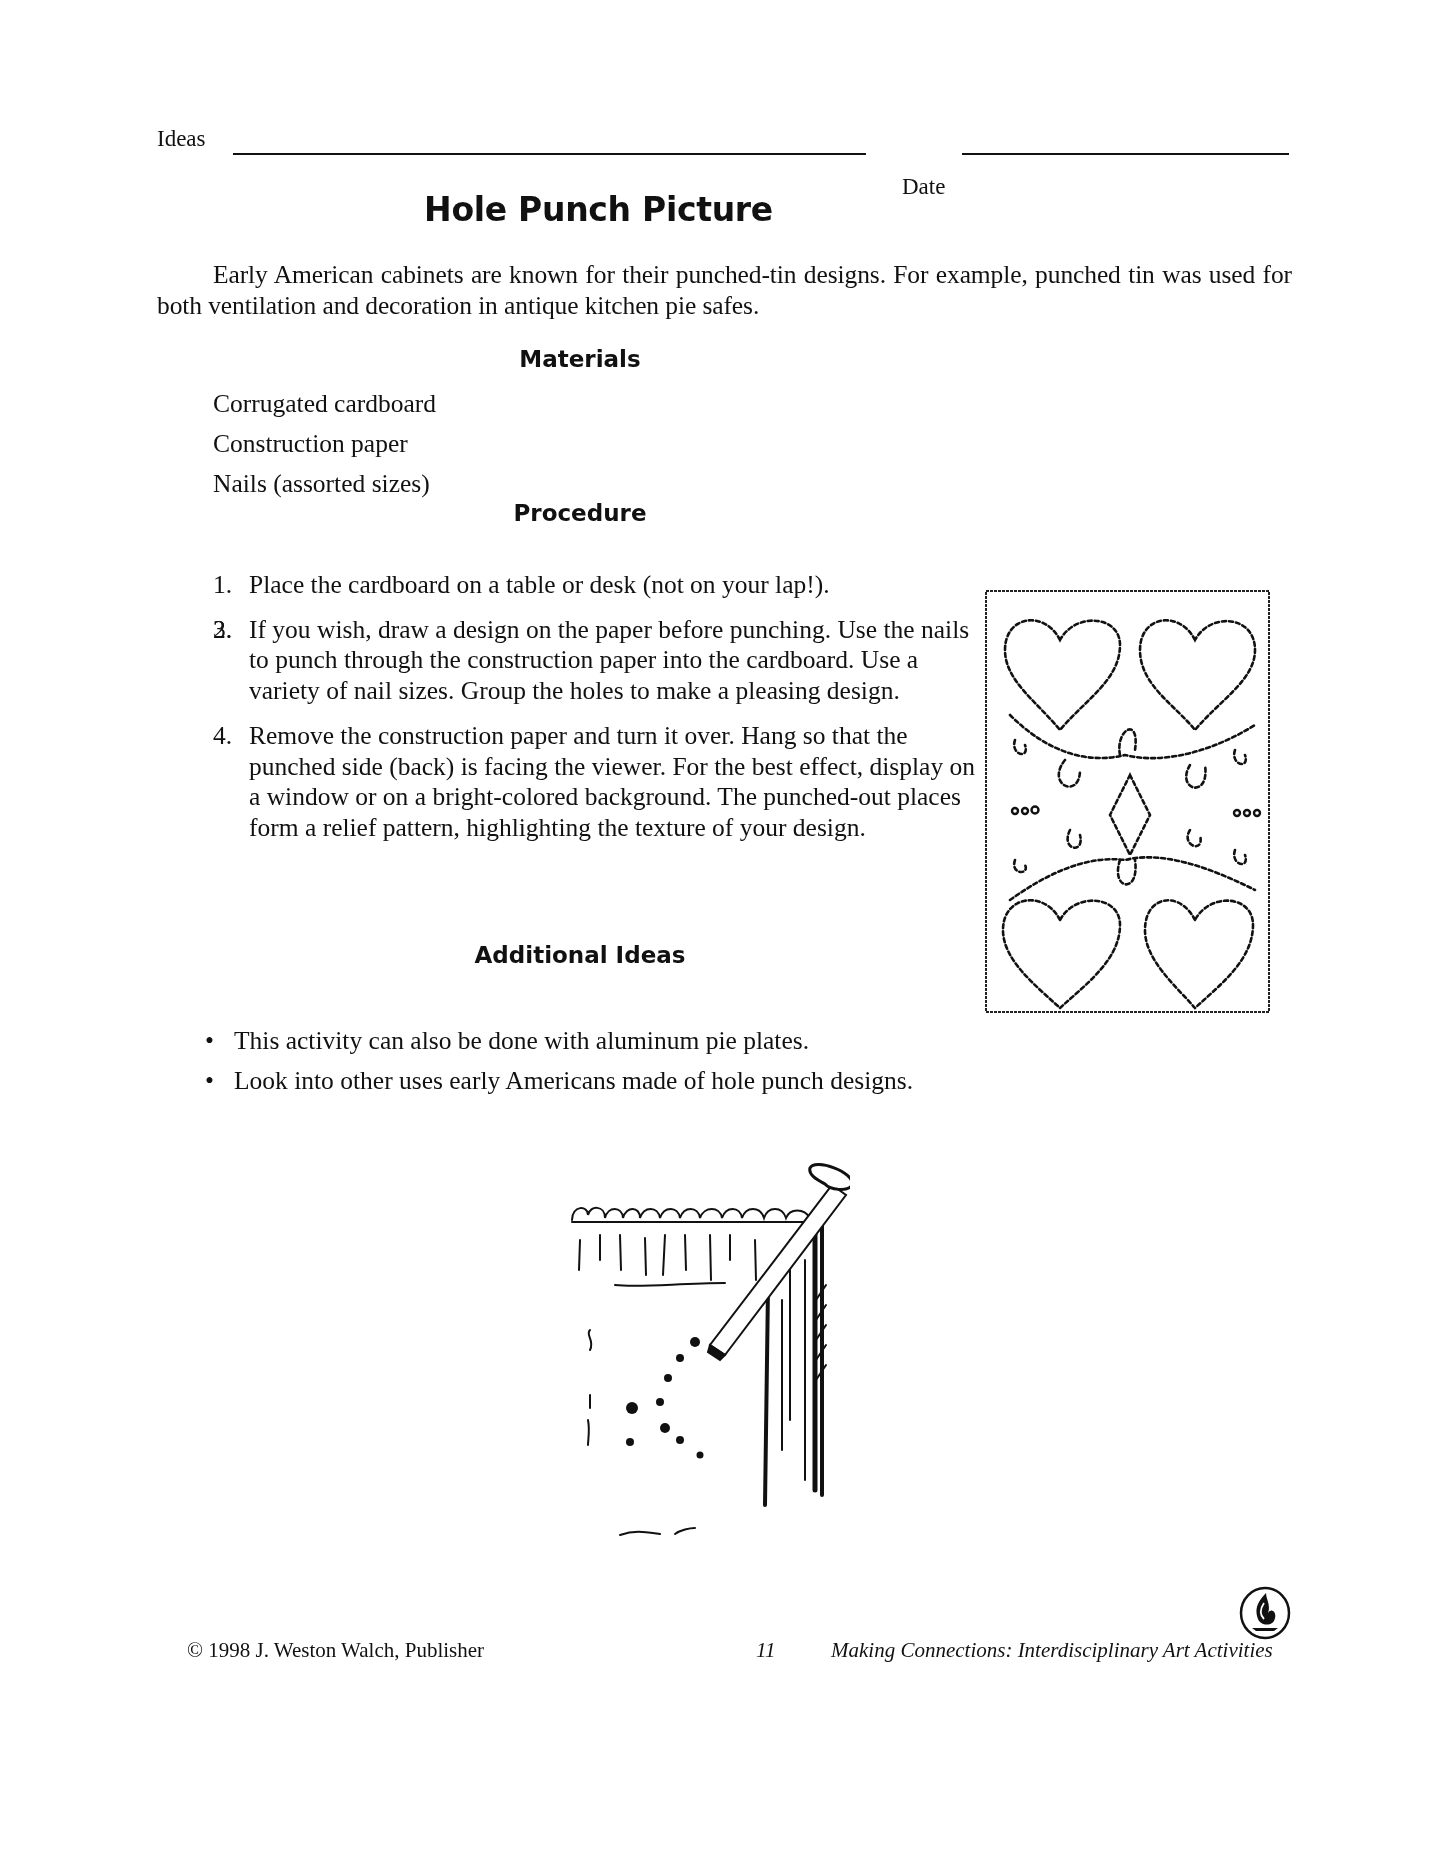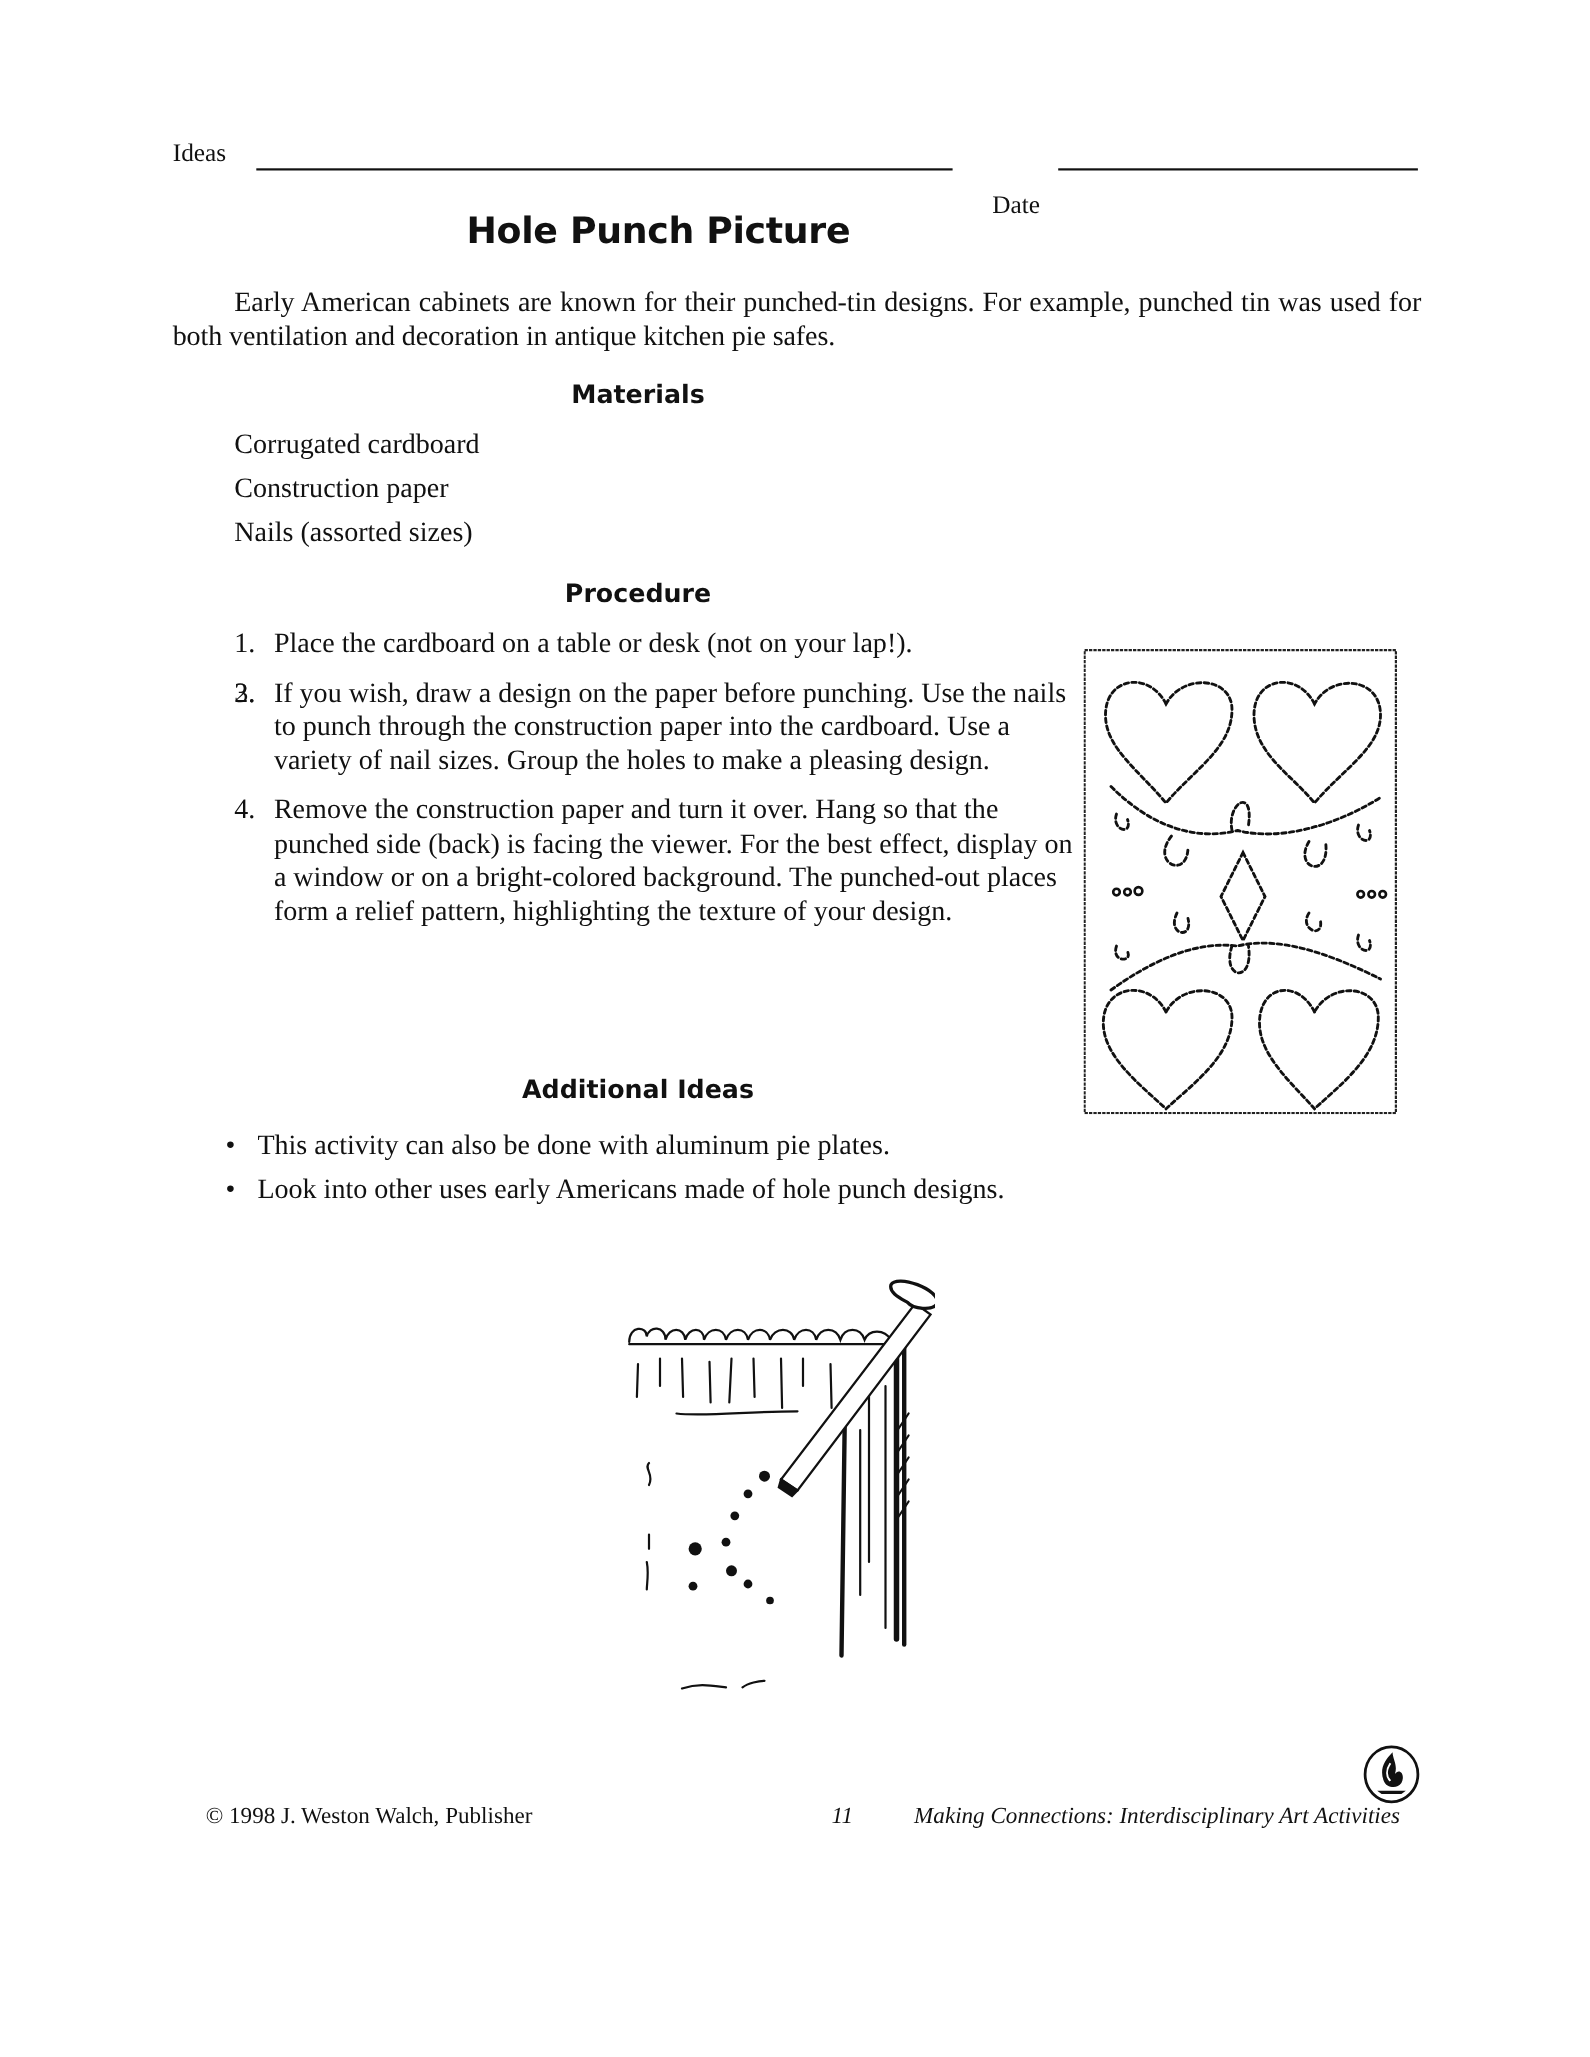--- a/index.html
+++ b/index.html
@@ -47,21 +47,21 @@
 
 <p class="abs serif intro" style="margin:0;">Early American cabinets are known for their punched-tin designs. For example, punched tin was used for both ventilation and decoration in antique kitchen pie safes.</p>
 
 <div class="abs sans section-h" style="top:346px;">Materials</div>
 <ul class="abs serif mat-list">
   <li>Corrugated cardboard</li>
   <li>Construction paper</li>
   <li>Nails (assorted sizes)</li>
 </ul>
 
-<div class="abs sans section-h" style="top:527px;">Procedure</div>
+<div class="abs sans section-h" style="top:500px;">Procedure</div>
 <ol class="abs serif proc">
   <li>
     <span class="num">1.</span>
     <span>Place the cardboard on a table or desk (not on your lap!).</span>
   </li>
   <li>
     <span class="num">2.</span>
   </li>
   <li style="width:740px;">
     <span class="num">3.</span>
@@ -106,21 +106,21 @@
       <circle cx="30" cy="221" r="3"></circle>
         <circle cx="40" cy="221" r="3"></circle>
         <circle cx="50" cy="220" r="3.5"></circle>
       <circle cx="252" cy="223" r="3"></circle>
         <circle cx="262" cy="223" r="3"></circle>
         <circle cx="272" cy="223" r="3"></circle>
     </g>
   </svg>
 </div>
 
-<div class="abs sans section-h" style="top:978px;">Additional Ideas</div>
+<div class="abs sans section-h" style="top:942px;">Additional Ideas</div>
 <ul class="abs serif ideas">
   <li>
     <span class="dot">•</span>
     <span>This activity can also be done with aluminum pie plates.</span>
   </li>
   <li>
     <span class="dot">•</span>
     <span>Look into other uses early Americans made of hole punch designs.</span>
   </li>
 </ul>

